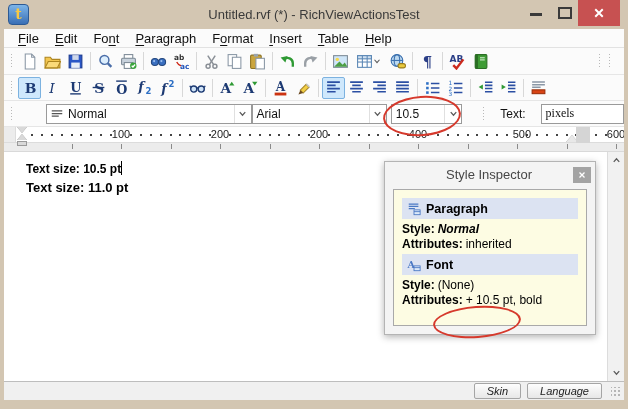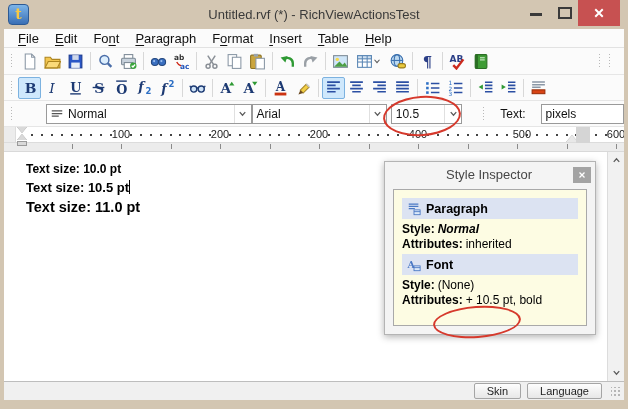--- a/index.html
+++ b/index.html
@@ -63,21 +63,21 @@
   .dline:nth-child(2){font-size:13px;line-height:19px;}
   .dline:nth-child(3){font-size:14.5px;line-height:21px;}
   .caret{display:inline-block;width:1px;height:14px;background:#000;vertical-align:-2px;}
   .vscroll{position:absolute;top:0;right:0;bottom:0;width:17px;background:#f1f1f1;border-left:1px solid #dcdcdc;}
   .sarrow{position:absolute;left:0;width:17px;height:17px;display:flex;align-items:center;justify-content:center;}
   .sarrow svg{width:11px;height:11px;}
   .sarrow.up{top:0;}
   .sarrow.up svg{transform:rotate(180deg);}
   .sarrow.down{bottom:0;}
   
-  .statusbar{position:absolute;left:0;right:0;bottom:0;height:19px;background:#f0f0f0;border-top:1px solid #bdbdbd;display:flex;align-items:center;justify-content:flex-end;padding-right:22px;gap:6px;}
+  .statusbar{position:absolute;left:0;right:0;bottom:0;height:19px;background:#f0f0f0;border-top:1px solid #bdbdbd;display:flex;align-items:center;justify-content:flex-end;padding-right:22px;gap:6px;font-style:italic;}
   .sbtn{height:16px;padding:0 12px;border:1px solid #a5a5a5;border-radius:2px;background:linear-gradient(#fdfdfd,#e7e7e7);font-size:11px;color:#222;display:flex;align-items:center;}
   .sizegrip{position:absolute;right:3px;bottom:3px;width:10px;height:10px;
     background-image:radial-gradient(circle,#b5b5b5 38%,transparent 42%);background-size:4px 4px;background-position:bottom right;}
   
   .inspector{position:absolute;left:384px;top:161px;width:212px;height:174px;background:#f4f4f4;border:1px solid #b4b4b4;box-shadow:0 2px 7px rgba(0,0,0,.3);z-index:5;}
   .insp-title{height:25px;display:flex;align-items:center;}
   .insp-title .t{flex:1;text-align:center;font-size:13px;color:#464646;padding-left:20px;}
   .insp-close{width:18px;height:16px;background:#a3a3a3;margin-right:4px;display:flex;align-items:center;justify-content:center;}
   .insp-close svg{width:8px;height:8px;}
   .insp-body{position:absolute;left:8px;right:8px;top:27px;bottom:8px;background:var(--c-inspector-bg,#fdfce3);border:1px solid #a9a9a9;padding:6px 8px;overflow:hidden;}
@@ -574,21 +574,21 @@
       <div class="combo" style="width:72px;margin-left:4px;">
         <span class="val">10.5</span>
         <span class="arrow">
             <svg>
               <use href="#sym-chevron-sm"></use>
             </svg>
           </span>
       </div>
       <div class="grip" style="margin-left:20px;"></div>
       <span class="units-label">Text:</span>
-      <div class="combo" style="width:84px;margin-left:15px;">
+      <div class="combo" style="width:84px;margin-left:15px;font-family:Liberation Serif, serif;">
         <span class="val">pixels</span>
       </div>
     </div>
 
     <div class="ruler">
       <div class="gutter"></div>
       <div class="lowband"></div>
       <div id="ruler-ticks">
           <div class="rdot" style="left: 26.9px;"></div>
           <div class="rdot" style="left: 36.8px;"></div>
@@ -669,21 +669,20 @@
         <div class="lm-box"></div>
       </div>
       <div class="ind-marker" style="left:562px;top:0;width:24px;height:16px;">
         <div class="tri rm-tri"></div>
         <div class="rm-block"></div>
       </div>
     </div>
 
     <div class="docarea">
       <div class="doclines">
-          <div class="dline"><span>Text size: 10.0 pt</span></div>
           <div class="dline"><span>Text size: 10.5 pt</span><span class="caret"></span></div>
           <div class="dline"><span>Text size: 11.0 pt</span></div>
         </div>
       <div class="vscroll">
         <div class="sarrow up">
             <svg>
               <use href="#sym-chevron-sm"></use>
             </svg>
           </div>
         <div class="sarrow down">

